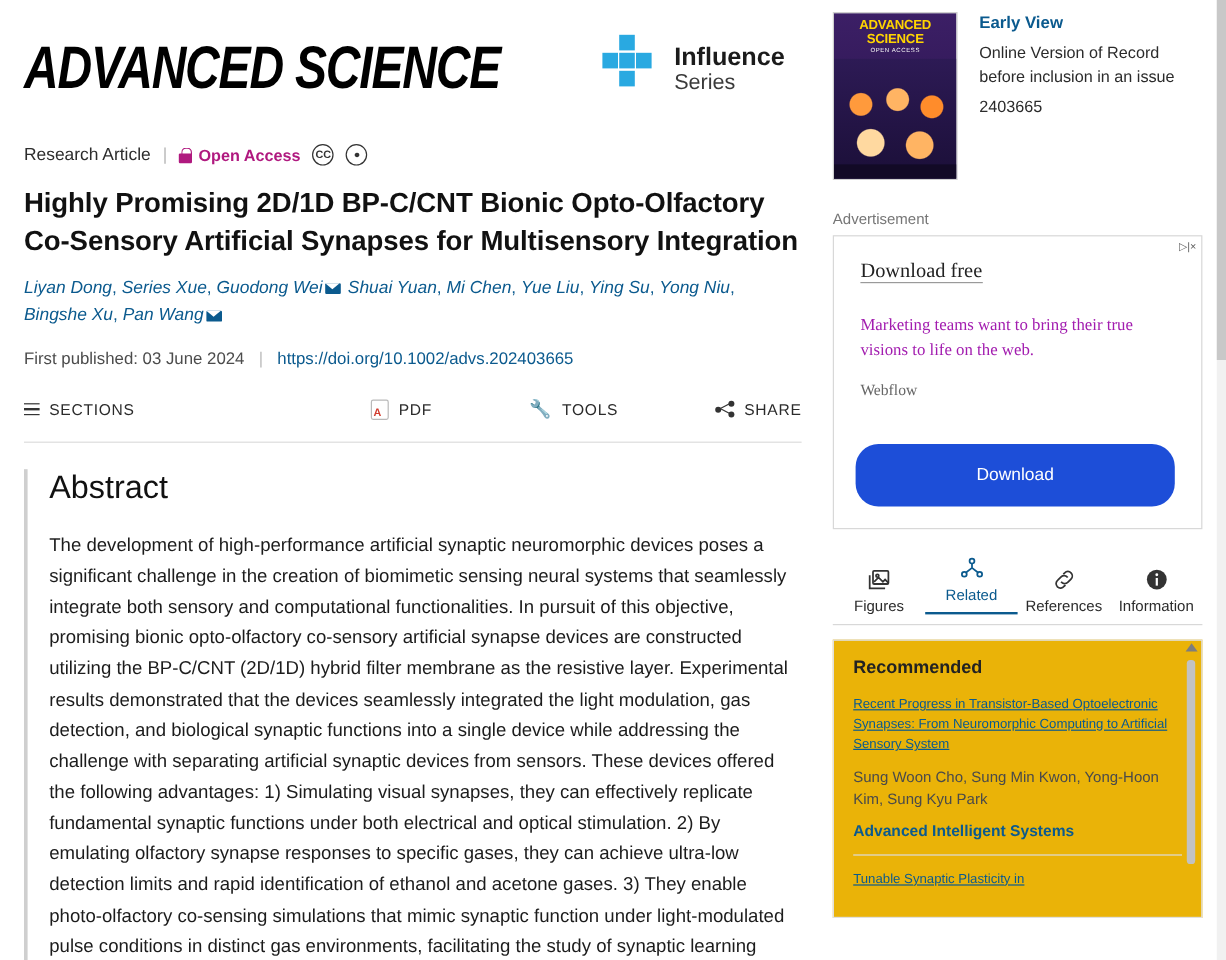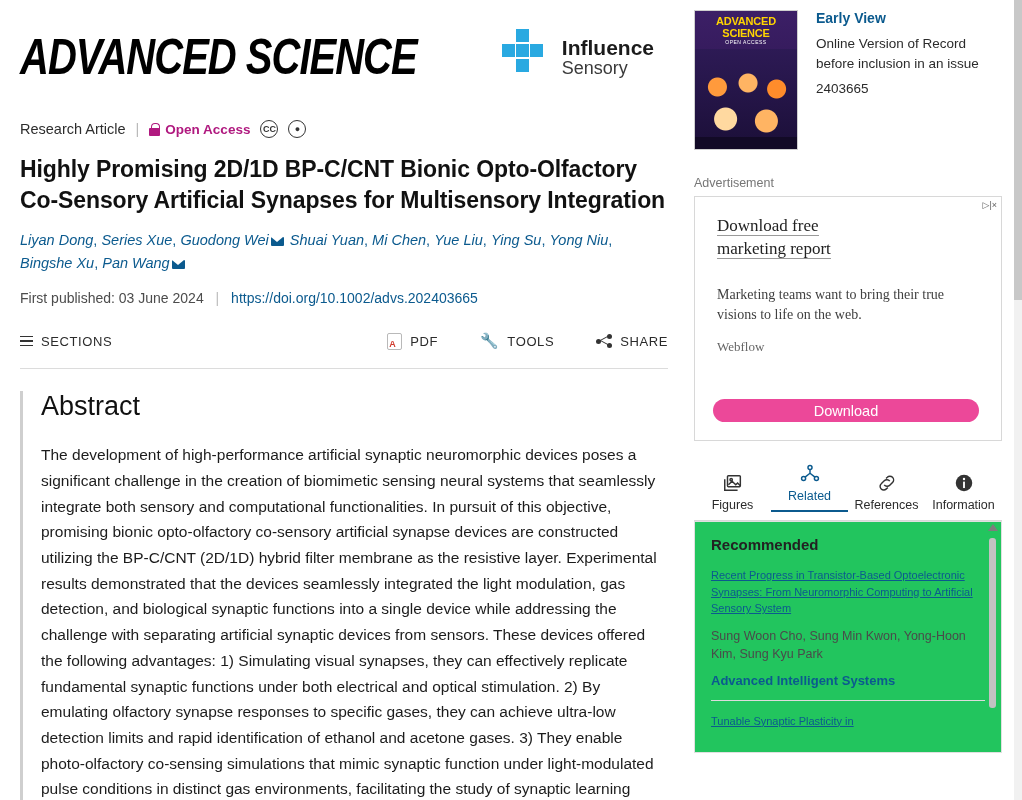--- a/index.html
+++ b/index.html
@@ -124,20 +124,21 @@
   .pubdate .doi { color: #0b5a8e; text-decoration: none; }
   .pubdate .bar { color: #bcbcbc; margin: 0 8px; }
 
   .toolbar {
     display: flex;
     align-items: center;
     margin-top: 26px;
     font-size: 13px;
     color: #2b2b2b;
     letter-spacing: .6px;
+    gap: 39px;
   }
   .tool {
     display: inline-flex; align-items: center; gap: 8px;
     cursor: pointer;
   }
   .tool + .tool { margin-left: 42px; }
   .spacer { flex: 1; }
   .ico-sections { display: inline-block; width: 13px; height: 11px; position: relative; }
   .ico-sections i {
     position: absolute; left: 0; height: 1.6px; background: #333; width: 13px;
@@ -237,49 +238,49 @@
   }
   .ad h3 {
     margin: 8px 0 0 0;
     font-size: 17px; font-weight: normal; color: #222;
     line-height: 1.35;
     border-bottom: 1.5px solid #9a9a9a;
     display: inline;
     font-family: "Liberation Serif", serif;
   }
   .ad p {
-    margin: 24px 0 0 0; font-size: 14px; line-height: 1.45; color: #404040;
+    margin: 24px 0 0 0; font-size: 14px; line-height: 1.45; color: #a21caf;
     font-family: "Liberation Serif", serif;
   }
   .ad .brand { margin-top: 14px; font-size: 13px; color: #666; font-family: "Liberation Serif", serif; }
   .ad .cta {
     position: absolute; left: 18px; right: 22px; bottom: 18px;
-    height: 23px; border-radius: 19px; background: #ec4899;
+    height: 52px; border-radius: 19px; background: #1d4ed8;
     color: #fff; font-size: 14.5px; display: flex; align-items: center; justify-content: center;
   }
 
   .tabs {
     display: flex; margin-top: 14px; width: 308px; align-items: flex-end;
   }
   .tab {
     flex: 1; text-align: center; padding: 8px 0 8px 0;
     font-size: 12.5px; color: #2b2b2b; cursor: pointer;
   }
   .tab .tic { display: block; height: 22px; margin-bottom: 4px; }
   .tab.active { color: #0b5a8e; }
   .tab.active .underline {
     display: block; height: 2px; background: #0b5a8e; margin-top: 7px;
   }
   .tabs-rule { width: 308px; height: 1px; background: #d8d8d8; }
 
   .rec-panel {
     width: 308px;
-    background: #22c55e;
+    background: #eab308;
     border: 1px solid #e0e0e0;
-    margin-top: 0;
+    margin-top: 12px;
     padding: 14px 16px 0 16px;
     height: 232px;
     overflow: hidden;
     position: relative;
   }
   .rec-title { font-size: 15px; font-weight: bold; color: #222; margin-bottom: 14px; }
   .rec-item { padding-bottom: 12px; border-bottom: 1px solid #dcdcdc; margin-bottom: 12px; }
   .rec-item a {
     color: #0b5a8e; font-size: 11px; line-height: 1.5; text-decoration: underline;
     display: block;
@@ -317,21 +318,21 @@
       <div class="influence">
         <div class="infl-logo">
           <i style="left:22px; top:0; width:13px; height:13px;"></i>
           <i style="left:8px; top:15px; width:13px; height:13px;"></i>
           <i style="left:22px; top:15px; width:13px; height:13px;"></i>
           <i style="left:36px; top:15px; width:13px; height:13px;"></i>
           <i style="left:22px; top:30px; width:13px; height:13px;"></i>
         </div>
         <div class="infl-text">
           <div class="t1">Influence</div>
-          <div class="t2">Sensory</div>
+          <div class="t2">Series</div>
         </div>
       </div>
     </div>
 
     <div class="meta-row">
       <span>Research Article</span>
       <span class="meta-sep">|</span>
       <span class="oa">
         <span class="lock"></span>
         <span>Open Access</span>
@@ -407,21 +408,20 @@
         <div class="ev-line" style="margin-top:6px;">2403665</div>
       </div>
     </div>
 
     <div class="adv-label">Advertisement</div>
 
     <div class="ad">
       <div class="adchoice">▷|×</div>
       <div style="line-height:1.4;">
         <h3>Download free</h3><br>
-        <h3>marketing report</h3>
       </div>
       <p>Marketing teams want to bring their true visions to life on the web.</p>
       <div class="brand">Webflow</div>
       <div class="cta">Download</div>
     </div>
 
     <div class="tabs">
       <div class="tab">
         <span class="tic">
           <svg width="22" height="22" viewBox="0 0 24 24" fill="none" stroke="#333" stroke-width="1.6">

